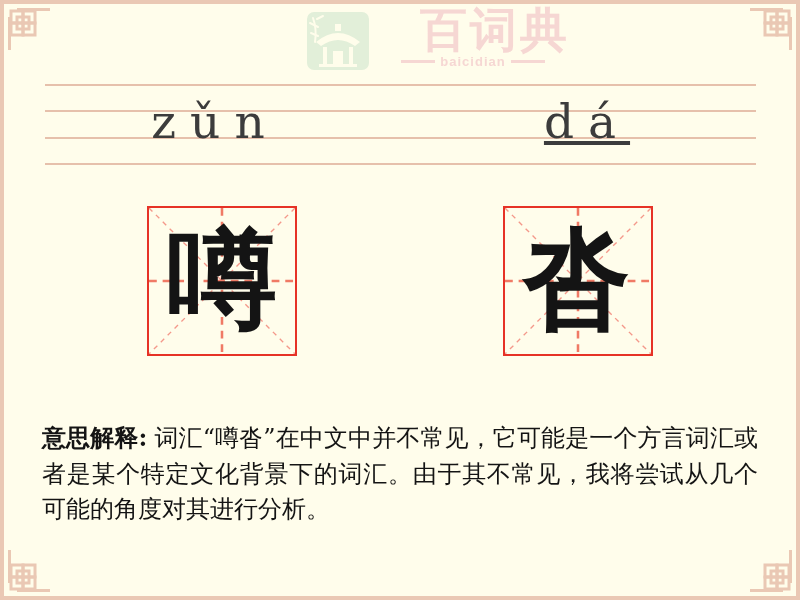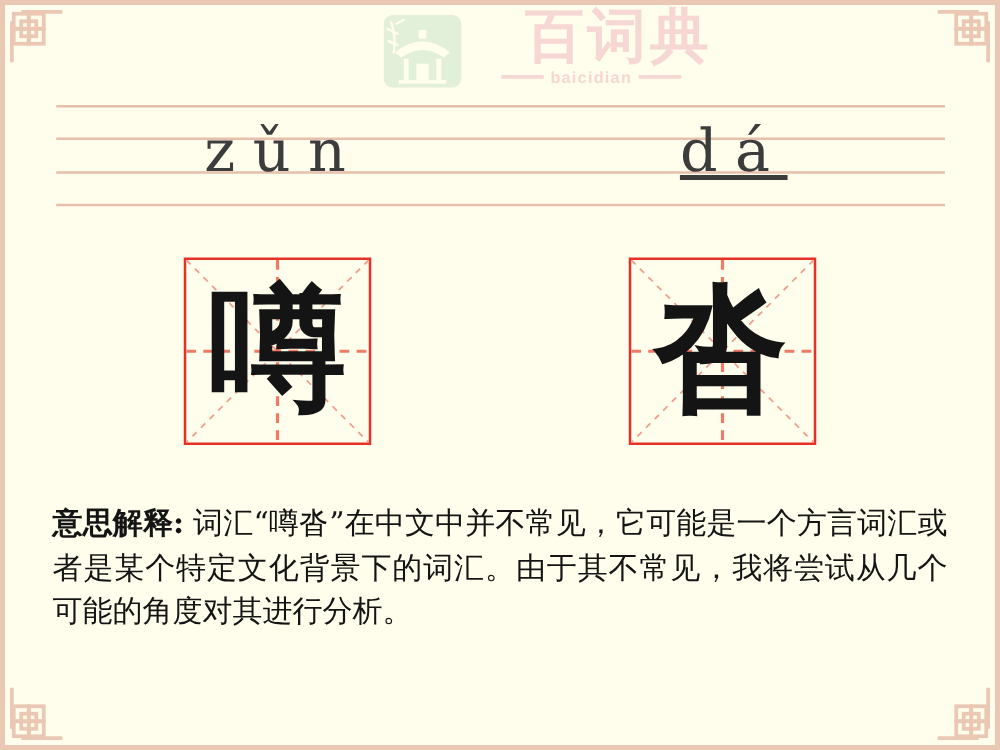--- a/index.html
+++ b/index.html
@@ -40,42 +40,42 @@
   }
 
   
   .rule{position:absolute;left:45px;width:711px;height:2px;background:var(--rule-line,#e6c0ab);}
   .rule.r1{top:84px;}.rule.r2{top:110px;}.rule.r3{top:137px;}.rule.r4{top:163px;}
   .pinyin{
     position:absolute;top:97px;width:300px;text-align:center;
     font-size:47px;line-height:50px;color:var(--pinyin-ink,#3c3c3c);
     letter-spacing:14px;padding-left:14px;box-sizing:border-box;
   }
-  .pinyin.p1{left:70px;}
+  .pinyin.p1{left:58px;}
   .pinyin.p2{left:430px;text-decoration:underline;}
 
   
   .charbox{
     position:absolute;top:206px;width:150px;height:150px;box-sizing:border-box;
     border:2.5px solid var(--grid-border,#e63226);background:transparent;
   }
   .charbox.c1{left:147px;}
   .charbox.c2{left:503px;}
   .guides{position:absolute;inset:0;width:100%;height:100%;}
   .guide-diag{stroke:var(--grid-guide-light,#f4988a);stroke-width:1.4;stroke-dasharray:5 5;}
   .guide-cross{stroke:var(--grid-guide,#f07a65);stroke-width:2.6;stroke-dasharray:8 6;}
   .hanzi{
     position:absolute;inset:0;display:flex;align-items:center;justify-content:center;
     font-size:110px;font-weight:700;color:var(--ink,#141414);line-height:1;
     padding-bottom:4px;
   }
 
   
   .definition{
-    position:absolute;left:42px;top:400px;width:716px;margin:0;
+    position:absolute;left:42px;top:420px;width:716px;margin:0;
     font-size:24px;line-height:35.5px;color:var(--ink,#141414);
     text-align:justify;
   }
   .definition b{font-weight:700;margin-right:7px;}
 </style>
 </head>
 <body>
 
 <div class="stage">
 

